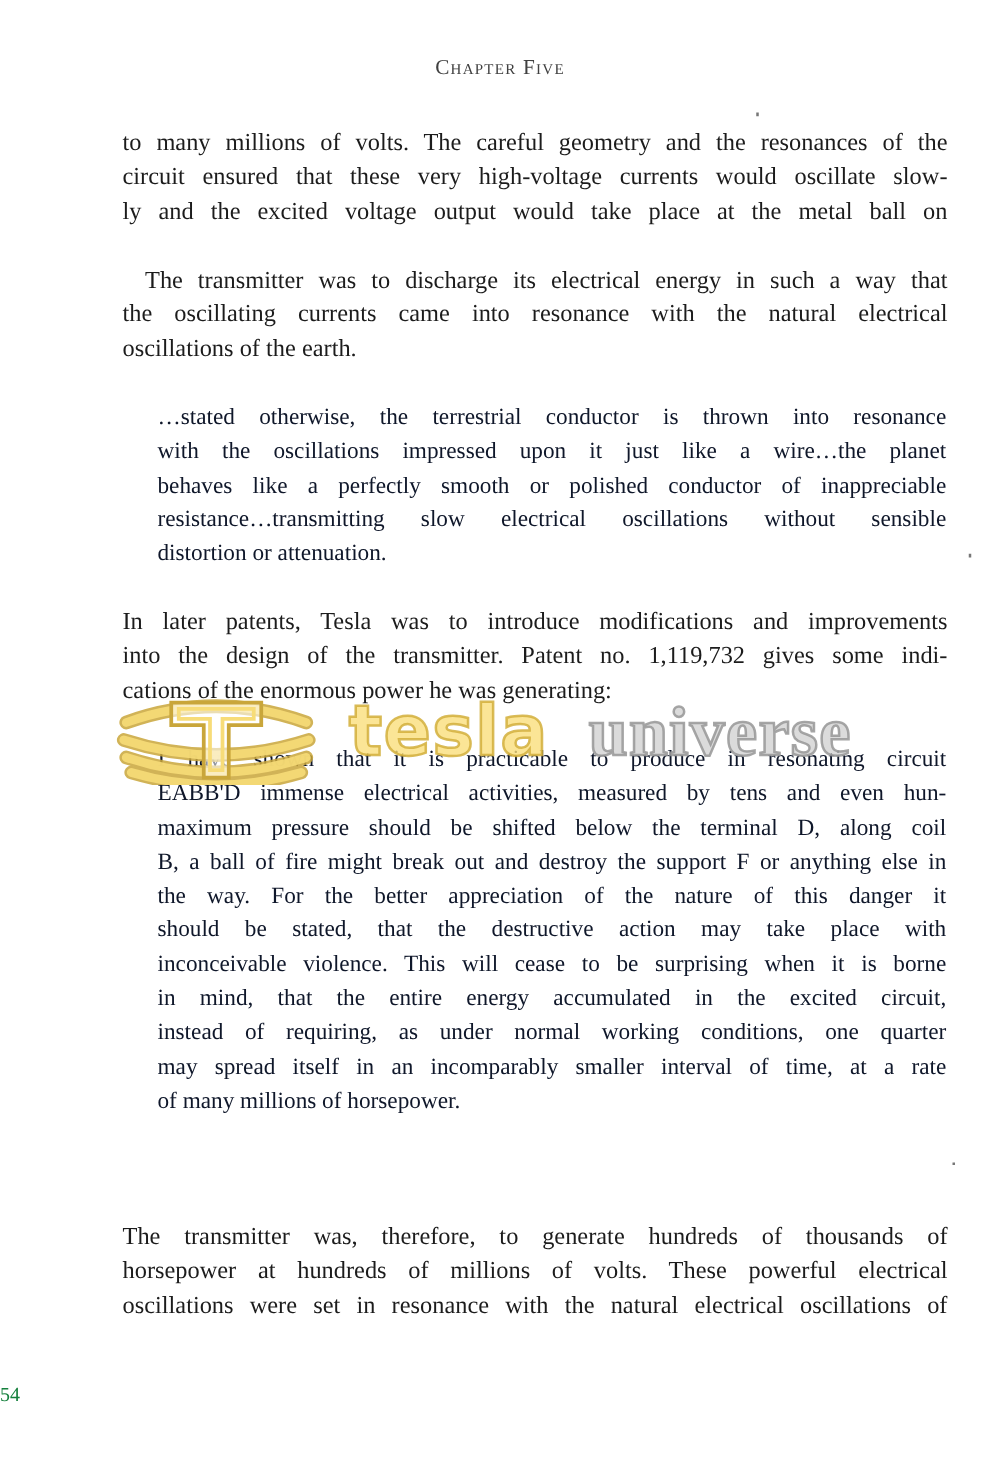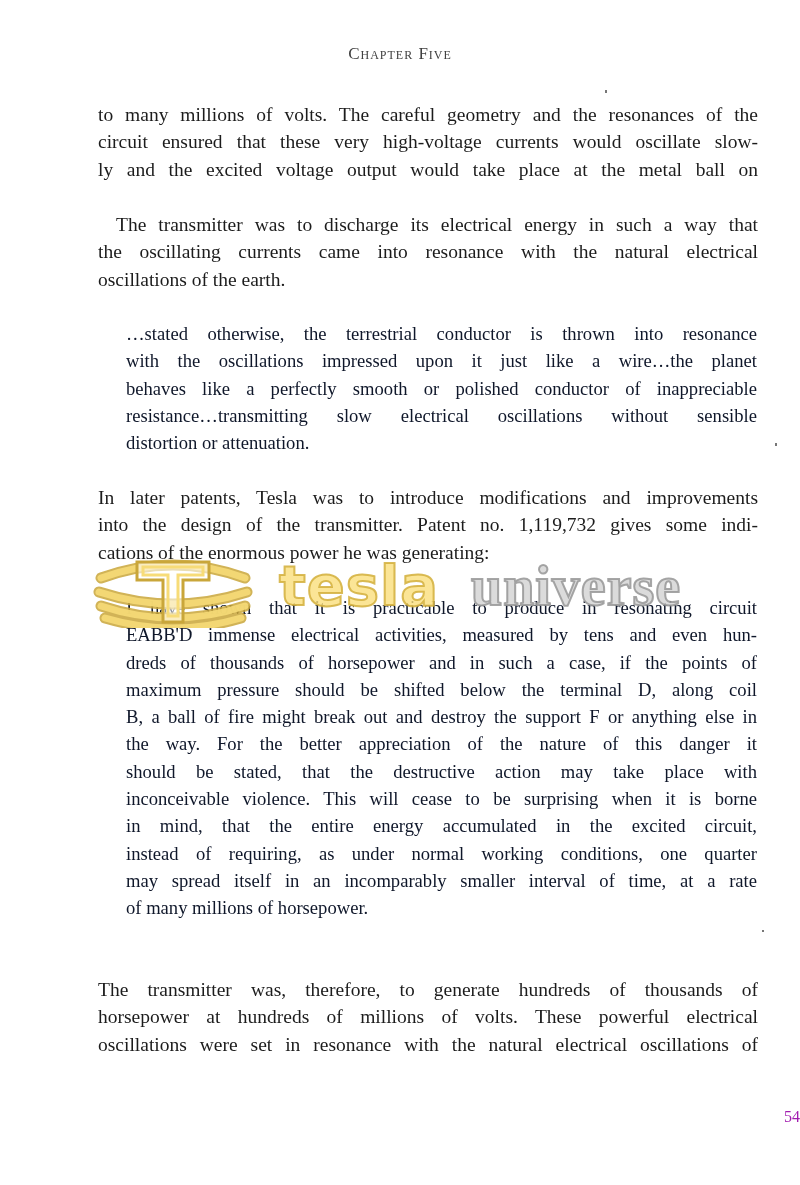--- a/index.html
+++ b/index.html
@@ -63,23 +63,23 @@
     text-align: justify;
     text-align-last: justify;
     white-space: nowrap;
   }
   .quote .line.last { text-align-last: left; }
   .it { }
   .folio {
     position: absolute;
     top: 1108px;
     left: 0; right: 0;
-    text-align: right;
+    text-align: left;
     font-size: 16px;
-    color: #a21caf;
+    color: #15803d;
   }
   .speck {
     position: absolute;
     width: 2px; height: 3px;
     background: #777;
   }
   
   .watermark {
     position: absolute;
     left: 93px;
@@ -143,21 +143,20 @@
 
   <p class="para" style="top:484px;">
     <span class="line">In later patents, Tesla was to introduce modifications and improvements</span>
     <span class="line">into the design of the transmitter. Patent no. 1,119,732 gives some indi-</span>
     <span class="line last">cations of the enormous power he was generating:</span>
   </p>
 
   <blockquote class="quote" style="top:594px;">
     <span class="line">I have shown that it is practicable to produce in resonating circuit</span>
     <span class="line">EABB'D immense electrical activities, measured by tens and even hun-</span>
-    <span class="line">dreds of thousands of horsepower and in such a case, if the points of</span>
     <span class="line">maximum pressure should be shifted below the terminal D, along coil</span>
     <span class="line"><span>B, </span><span class="it">a ball of fire might break out and destroy the support F or anything else in</span></span>
     <span class="line"><span class="it">the way</span><span>. For the better appreciation of the nature of this danger it</span></span>
     <span class="line">should be stated, that the destructive action may take place with</span>
     <span class="line">inconceivable violence. This will cease to be surprising when it is borne</span>
     <span class="line">in mind, that the entire energy accumulated in the excited circuit,</span>
     <span class="line">instead of requiring, as under normal working conditions, one quarter</span>
     <span class="line">may spread itself in an incomparably smaller interval of time, at a rate</span>
     <span class="line last">of many millions of horsepower.</span>
   </blockquote>

